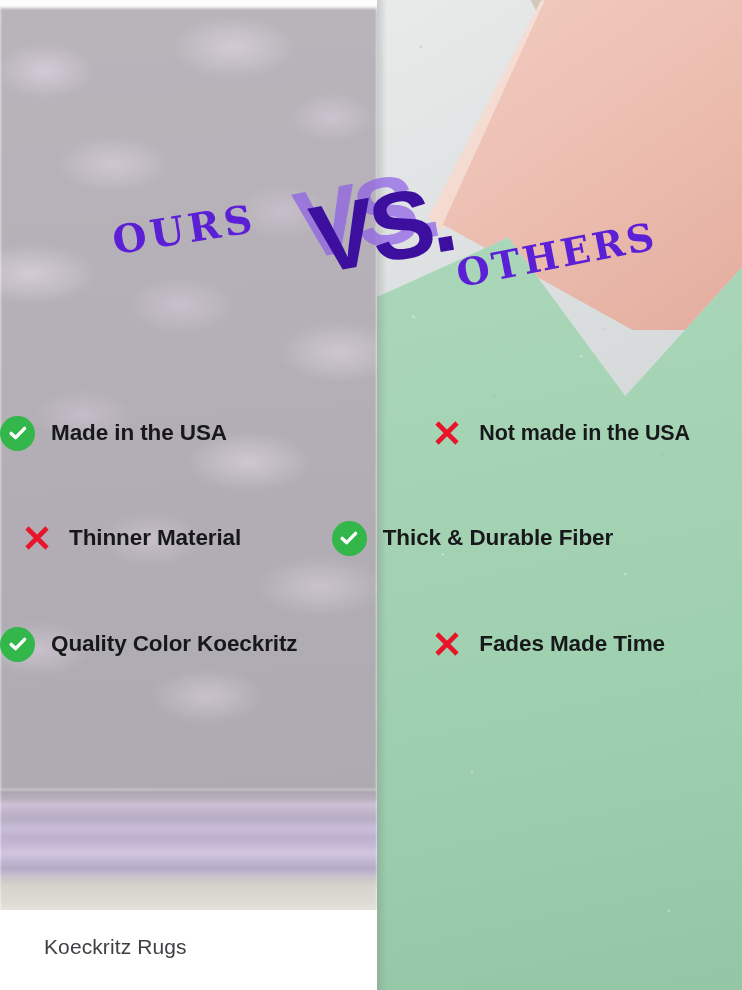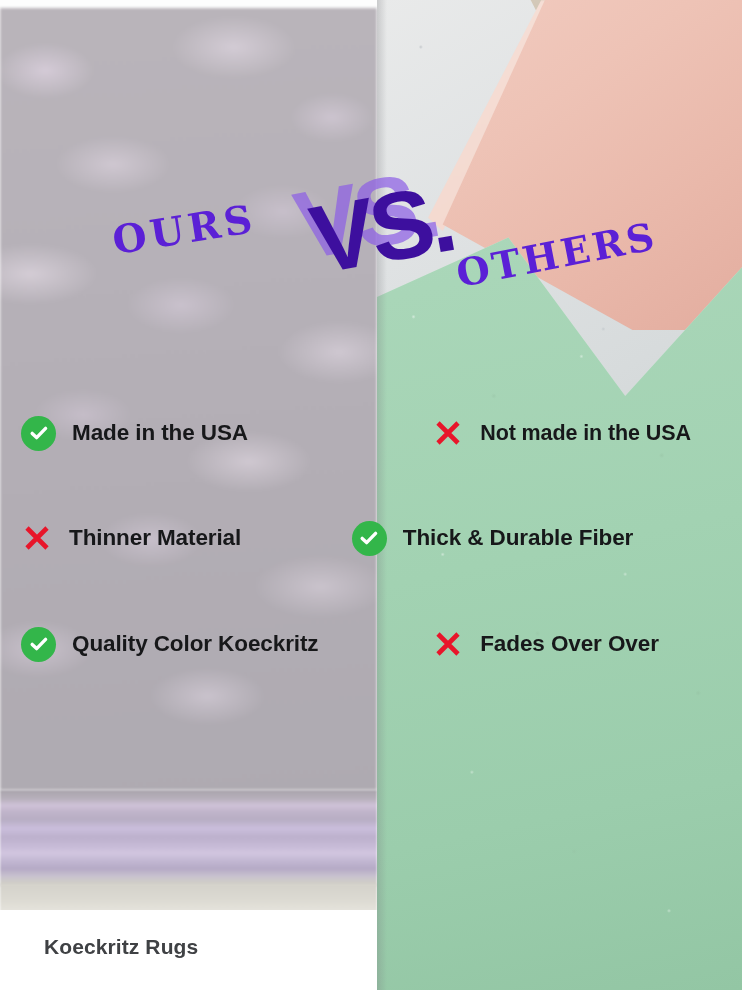--- a/index.html
+++ b/index.html
@@ -244,21 +244,20 @@
   .row-2{ top:514px; }
   .row-3{ top:620px; }
 
   .cell{
     display:flex;
     align-items:center;
     height:48px;
   }
   .cell-ours{
     width:454px;
-    padding-left:21px;
   }
   .cell-others{
     width:365px;
     padding-left:19px;
   }
 
   .icon-check{
     flex:0 0 auto;
     width:35px; height:35px;
     border-radius:50%;
@@ -290,21 +289,21 @@
   }
   .row-label.small{
     font-size:21.5px;
   }
 
   
   .brand{
     position:absolute;
     left:44px; top:935px;
     font-family:"Liberation Sans", sans-serif;
-    font-weight:700;
+    font-weight:400;
     font-size:21px;
     color:#3f4144;
     letter-spacing:.1px;
     white-space:nowrap;
   }
 </style>
 </head>
 <body>
 
 <div id="poster">
@@ -386,21 +385,21 @@
           </svg>
         </span>
         <span class="row-label">Quality Color Koeckritz</span>
       </div>
       <div class="cell cell-others">
         <span class="icon-x">
           <svg width="30" height="30" viewBox="0 0 30 30" aria-hidden="true">
             <path d="M5 5 L25 25 M25 5 L5 25" fill="none" stroke="#e8152a" stroke-width="4.6" stroke-linecap="butt"></path>
           </svg>
         </span>
-        <span class="row-label">Fades Over Over</span>
+        <span class="row-label">Fades Made Time</span>
       </div>
     </div>
 
   </div>
 
   <div class="brand">Koeckritz Rugs</div>
 
 </div>
 
 </body></html>

